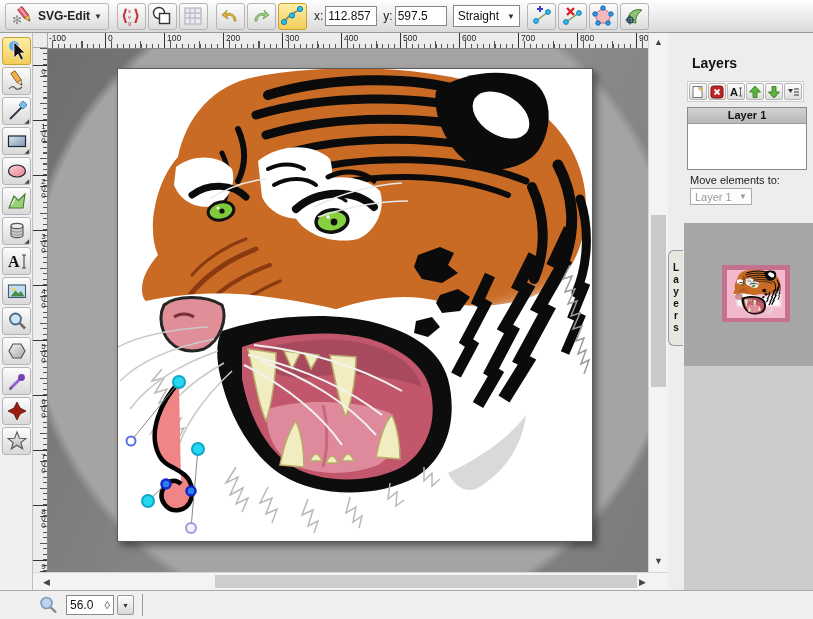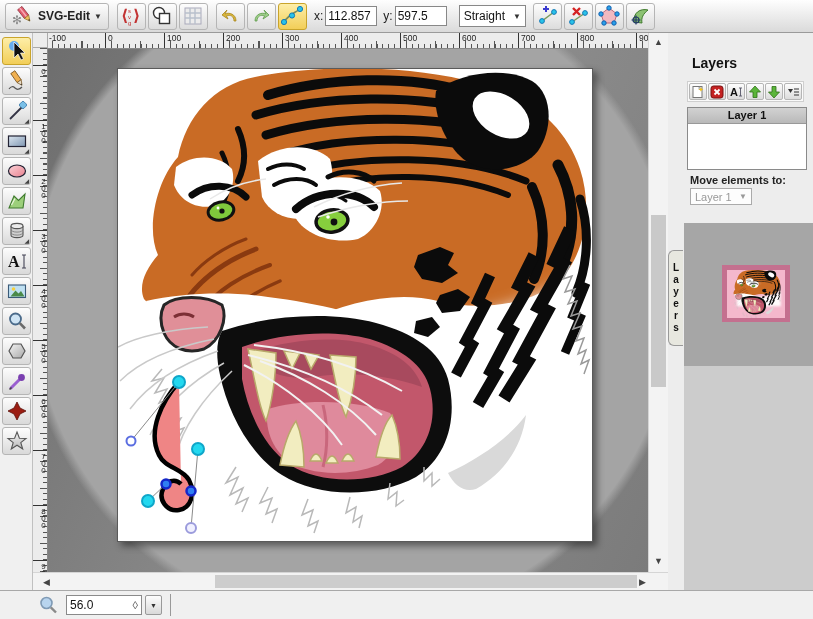--- a/index.html
+++ b/index.html
@@ -13,21 +13,21 @@
   .tbtn{height:27px;min-width:29px;border:1px solid #b5b5b5;border-radius:3px;
     background:linear-gradient(#fdfdfd,#dcdcdc);display:flex;align-items:center;
     justify-content:center;margin:0 1px;box-sizing:border-box;}
   .tbtn.active{background:linear-gradient(#fdeea8,#f2ce58);border-color:#c9a42b;}
   .logo-btn{padding:0 6px;font-weight:bold;font-size:12px;color:#222;gap:4px;}
   .tsep{width:6px;}
   .coord-label{font-size:12px;color:#222;margin:0 2px 0 6px;}
   .tinput{width:46px;height:18px;border:1px solid #888;font-size:12px;padding:0 2px;
     font-family:"Liberation Sans",sans-serif;color:#111;background:#fff;}
   .tselect{height:20px;border:1px solid #888;background:#fff;font-size:12px;color:#111;
-    display:flex;align-items:center;padding:0 4px;gap:8px;margin-left:12px;}
+    display:flex;align-items:center;padding:0 4px;gap:8px;margin-left:6px;}
   .caret{font-size:8px;color:#333;}
   
   .left-tools{position:absolute;left:0;top:33px;width:33px;height:557px;background:#f0f0f0;
     border-right:1px solid #c0c0c0;box-sizing:border-box;padding:4px 0 0 2px;z-index:20;}
   .ltool{width:29px;height:28px;margin-bottom:2px;border:1px solid #b5b5b5;border-radius:3px;
     background:linear-gradient(#fdfdfd,#d9d9d9);display:flex;align-items:center;
     justify-content:center;box-sizing:border-box;position:relative;}
   .ltool.active{background:linear-gradient(#fdeea8,#f2ce58);border-color:#c9a42b;}
   .flyout{position:absolute;right:1px;bottom:0;font-size:6px;color:#444;line-height:6px;}
   
@@ -77,33 +77,33 @@
   .layers-title{position:absolute;left:8px;top:22px;font-size:14px;font-weight:bold;color:#111;}
   .layer-btns{position:absolute;left:3px;top:48px;display:flex;gap:1px;background:#fafafa;
     border:1px solid #cfcfcf;padding:1px;}
   .lbtn{width:18px;height:17px;border:1px solid #b5b5b5;border-radius:2px;
     background:linear-gradient(#fdfdfd,#dcdcdc);display:flex;align-items:center;
     justify-content:center;box-sizing:border-box;font-size:10px;}
   .layer-list{position:absolute;left:3px;top:74px;width:120px;height:63px;background:#fff;
     border:1px solid #8a8a8a;box-sizing:border-box;}
   .layer-row{height:15px;background:linear-gradient(#d2d2d2,#b9b9b9);border-bottom:1px solid #999;
     font-size:11px;font-weight:bold;color:#111;text-align:center;line-height:15px;}
-  .move-label{position:absolute;left:6px;top:141px;font-size:11px;color:#222;font-weight:bold;}
+  .move-label{position:absolute;left:6px;top:141px;font-size:11px;color:#222;}
   .move-select{position:absolute;left:6px;top:155px;width:62px;height:17px;border:1px solid #aaa;
     background:#fdfdfd;color:#999;font-size:11px;display:flex;align-items:center;
     justify-content:space-between;padding:0 4px;box-sizing:border-box;}
   .preview-area{position:absolute;left:0;top:190px;width:129px;height:143px;background:#a6a6a6;}
   .thumb{position:absolute;left:38px;top:42px;width:68px;height:57px;background:#c4708f;
     display:flex;align-items:center;justify-content:center;}
   .thumb-inner{width:58px;height:48px;background:#f4b8cc;overflow:hidden;}
   
   .bottombar{position:absolute;left:0;top:590px;width:813px;height:29px;background:#f0f0f0;
     border-top:1px solid #a8a8a8;box-sizing:border-box;display:flex;align-items:center;z-index:30;}
   .zoom-icon{margin-left:38px;}
-  .zoom-box{width:76px;height:20px;border:1px solid #8a8a8a;background:#fff;margin-left:8px;
+  .zoom-box{width:48px;height:20px;border:1px solid #8a8a8a;background:#fff;margin-left:8px;
     display:flex;align-items:center;justify-content:space-between;padding:0 3px;box-sizing:border-box;}
   .zoom-box input{border:none;width:32px;font-size:12px;color:#111;outline:none;padding:0;
     font-family:"Liberation Sans",sans-serif;}
   .spinner{font-size:11px;color:#555;}
   .zoom-dd{width:17px;height:20px;border:1px solid #999;border-radius:2px;margin-left:3px;
     background:linear-gradient(#fdfdfd,#d9d9d9);display:flex;align-items:center;
     justify-content:center;font-size:7px;color:#333;box-sizing:border-box;}
   .bsep{width:1px;height:22px;background:#999;margin-left:8px;}
 </style>
 </head>

